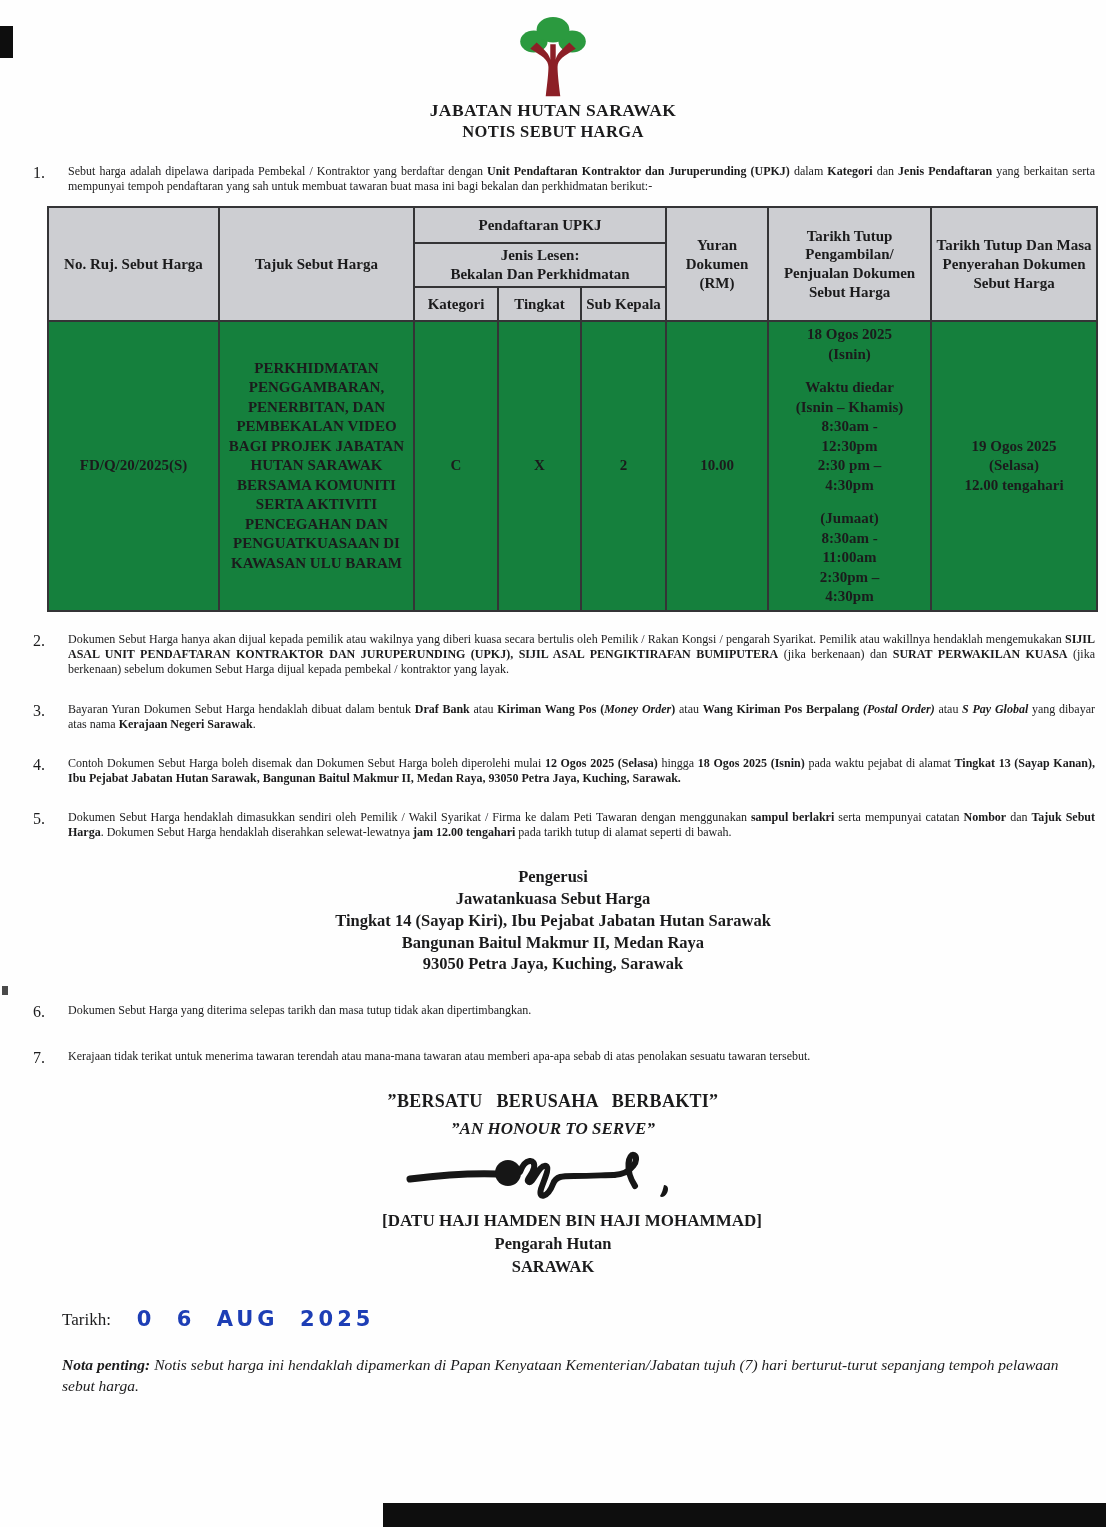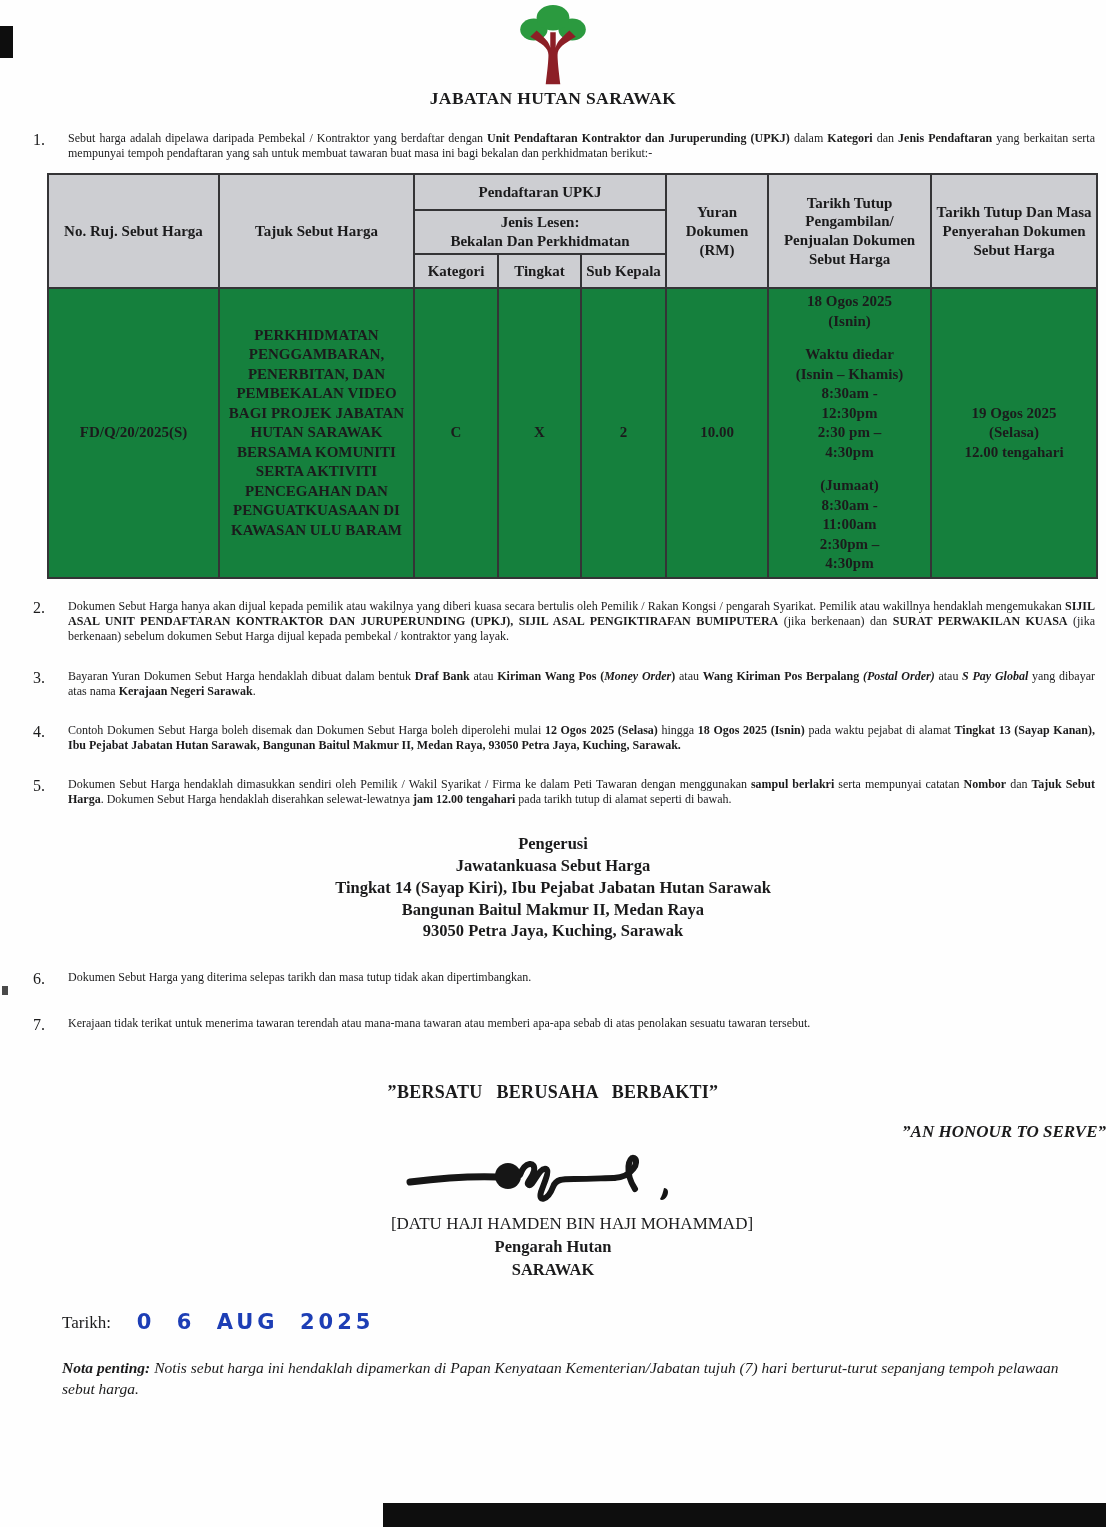--- a/index.html
+++ b/index.html
@@ -12,21 +12,21 @@
     color:#1b1b1c;
     overflow:hidden;
   }
   
   .artifact{position:absolute;background:#0e0e0e;}
   .artifact-top-left{left:0;top:26px;width:13px;height:32px;}
   .artifact-left-dot{left:2px;top:986px;width:6px;height:9px;background:#4a4a4a;}
   .artifact-bottom-bar{left:383px;top:1503px;width:723px;height:24px;}
 
   
-  .doc-header{text-align:center;padding-top:4px;}
+  .doc-header{text-align:center;padding-top:16px;}
   .logo{display:block;margin:0 auto;}
   .org-name{font-weight:bold;font-size:17.5px;letter-spacing:.4px;margin-top:2px;}
   .doc-title{font-weight:bold;font-size:16.5px;letter-spacing:.4px;margin-top:1px;}
 
   
   .para{display:flex;margin:0 11px 0 33px;}
   .pnum{width:35px;flex:0 0 35px;font-size:16px;}
   .pbody{flex:1;font-size:12px;line-height:1.26;text-align:justify;}
   .pbody .b{font-weight:bold;}
   .pbody .i{font-style:italic;}
@@ -63,27 +63,27 @@
   .cell-lines .tline{min-height:19px;}
   .cell-lines .blank{height:14px;}
   .cell-penyerahan{font-size:15.5px;line-height:1.4;}
 
   
   .address{
     text-align:center;font-weight:bold;font-size:16.5px;line-height:1.32;margin-top:26px;
   }
 
   
-  .motto1{text-align:center;font-weight:bold;font-size:18px;word-spacing:9px;margin-top:48px;letter-spacing:.3px;}
-  .motto2{text-align:right;font-weight:bold;font-style:italic;font-size:17px;margin-top:19px;}
+  .motto1{text-align:center;font-weight:bold;font-size:18px;word-spacing:9px;margin-top:24px;letter-spacing:.3px;}
+  .motto2{text-align:center;font-weight:bold;font-style:italic;font-size:17px;margin-top:7px;}
 
   
   .sig-wrap{text-align:center;margin-top:8px;}
   .sig-wrap svg{display:inline-block;transform:translateX(14px);}
-  .signatory-name{text-align:center;font-weight:normal;font-size:17px;margin-top:0px;padding-left:38px;}
+  .signatory-name{text-align:center;font-weight:bold;font-size:17px;margin-top:0px;padding-left:38px;}
   .signatory-title{text-align:center;font-weight:bold;font-size:16.5px;margin-top:3px;}
   .signatory-region{text-align:center;font-weight:bold;font-size:16.5px;margin-top:3px;}
 
   
   .date-row{display:flex;align-items:flex-start;margin:30px 0 0 62px;}
   .date-label{font-size:17px;padding-top:3px;}
   .date-stamp{
     font-family:"DejaVu Sans","Liberation Sans",sans-serif;
     font-weight:bold;font-size:21px;letter-spacing:4px;word-spacing:10px;
     margin-left:26px;
@@ -105,20 +105,21 @@
   <div class="artifact artifact-bottom-bar"></div>
 
   <div class="doc-header">
     <svg class="logo" width="78" height="82" viewBox="0 0 76 90">
       <ellipse cx="17" cy="28" rx="15" ry="12" fill="#2b9a3f"></ellipse>
       <ellipse cx="59" cy="28" rx="15" ry="12" fill="#2b9a3f"></ellipse>
       <ellipse cx="38" cy="15" rx="18" ry="14" fill="#2b9a3f"></ellipse>
       <path d="M30 88 C32 72 33 62 33 56 C33 48 26 44 13 36 L20 29 C30 38 34 42 35 48 L35 31 L41 31 L41 48 C42 42 46 38 56 29 L63 36 C50 44 43 48 43 56 C43 62 44 72 46 88 Z" fill="#8c1f26"></path>
     </svg>
     <div class="org-name">JABATAN HUTAN SARAWAK</div>
+    <div class="doc-title">NOTIS SEBUT HARGA</div>
   </div>
 
   <div class="para p1">
     <span class="pnum">1.</span>
     <div class="pbody"><span>Sebut harga adalah dipelawa daripada Pembekal / Kontraktor yang berdaftar dengan </span><span class="b">Unit Pendaftaran Kontraktor dan Juruperunding (UPKJ)</span><span> dalam </span><span class="b">Kategori</span><span> dan </span><span class="b">Jenis Pendaftaran</span><span> yang berkaitan serta mempunyai tempoh pendaftaran yang sah untuk membuat tawaran buat masa ini bagi bekalan dan perkhidmatan berikut:-</span></div>
   </div>
 
   <table class="tender">
     <colgroup>
       <col style="width:171px">

